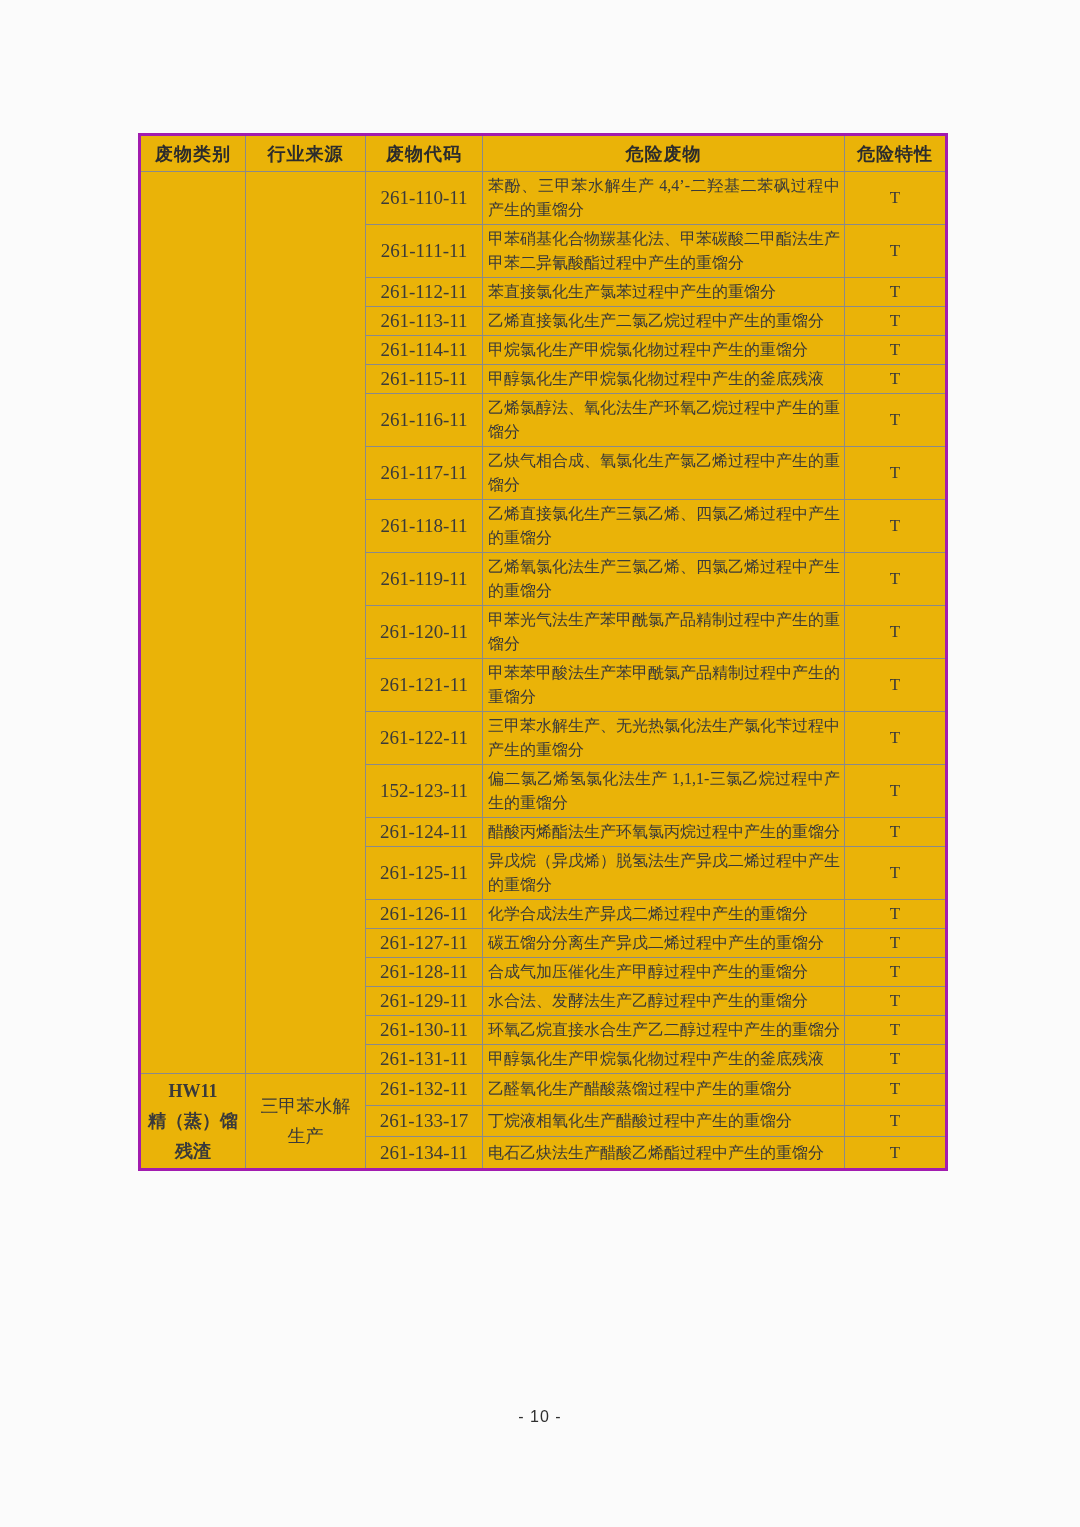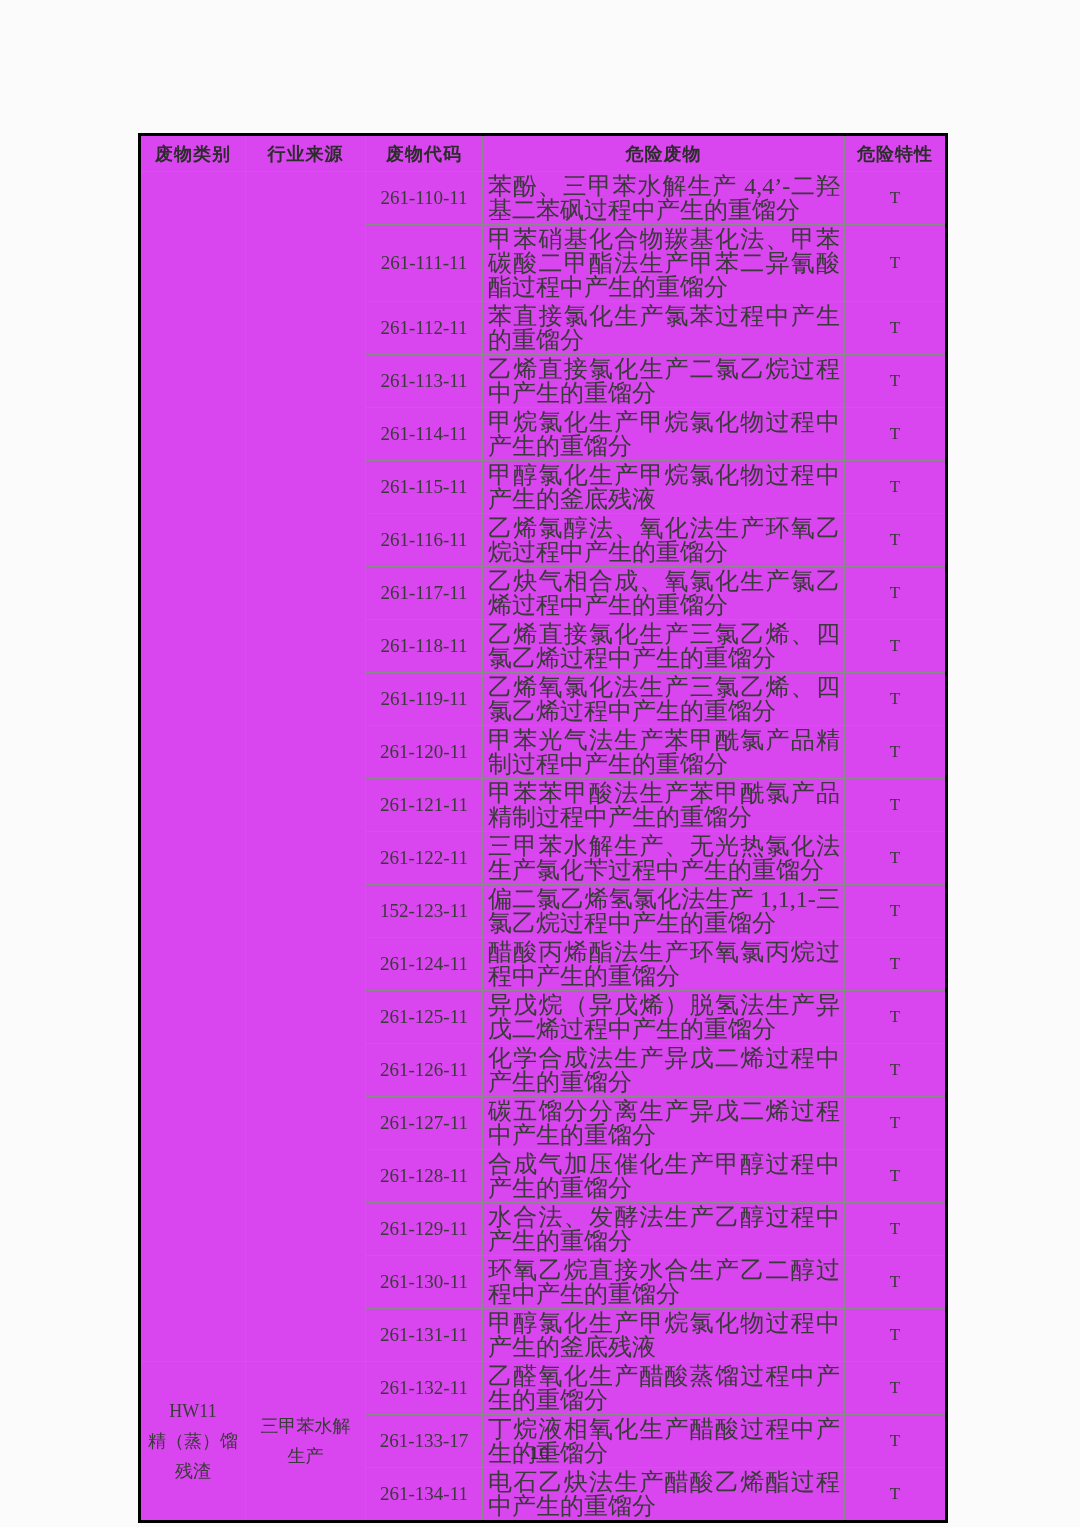--- a/index.html
+++ b/index.html
@@ -17,22 +17,22 @@
     font-family: "Liberation Serif", "DejaVu Serif", serif;
     overflow: hidden;
   }
   table.waste-table {
     position: absolute;
     left: 138px;
     top: 133px;
     width: 807px;
     border-collapse: collapse;
     table-layout: fixed;
-    border: 3px solid #000000;
-    background: #d946ef;
+    border: 3px solid #a21caf;
+    background: #eab308;
   }
   .waste-table th,
   .waste-table td {
     border: 1px solid #8a8a8a;
     vertical-align: middle;
     color: #3a3a3a;
   }
   .waste-table th {
     font-size: 18px;
     font-weight: bold;
@@ -42,49 +42,49 @@
     letter-spacing: 1px;
   }
   td.code {
     text-align: center;
     font-size: 19px;
     padding: 1px 2px;
     white-space: nowrap;
   }
   td.desc {
     text-align: justify;
-    font-size: 24px;
+    font-size: 16px;
     line-height: 24px;
     padding: 2px 4px 2px 5px;
   }
   td.prop {
     text-align: center;
     font-size: 17px;
     padding: 1px 2px;
   }
   td.cat, td.ind {
     text-align: center;
     font-size: 18px;
     line-height: 30px;
     padding: 2px 6px;
   }
   td.cat {
     white-space: pre-line;
+    font-weight: bold;
   }
   .page-number {
     position: absolute;
     left: 0;
     top: 1408px;
     width: 100%;
     text-align: center;
     font-size: 16px;
     color: #2f2f2f;
     font-family: "Liberation Sans", "DejaVu Sans", sans-serif;
     letter-spacing: 1px;
-    margin-top: 37px;
   }
 </style>
 </head>
 <body>
 
 <div class="page">
   <table class="waste-table">
     <colgroup>
       <col style="width:106px">
       <col style="width:120px">

